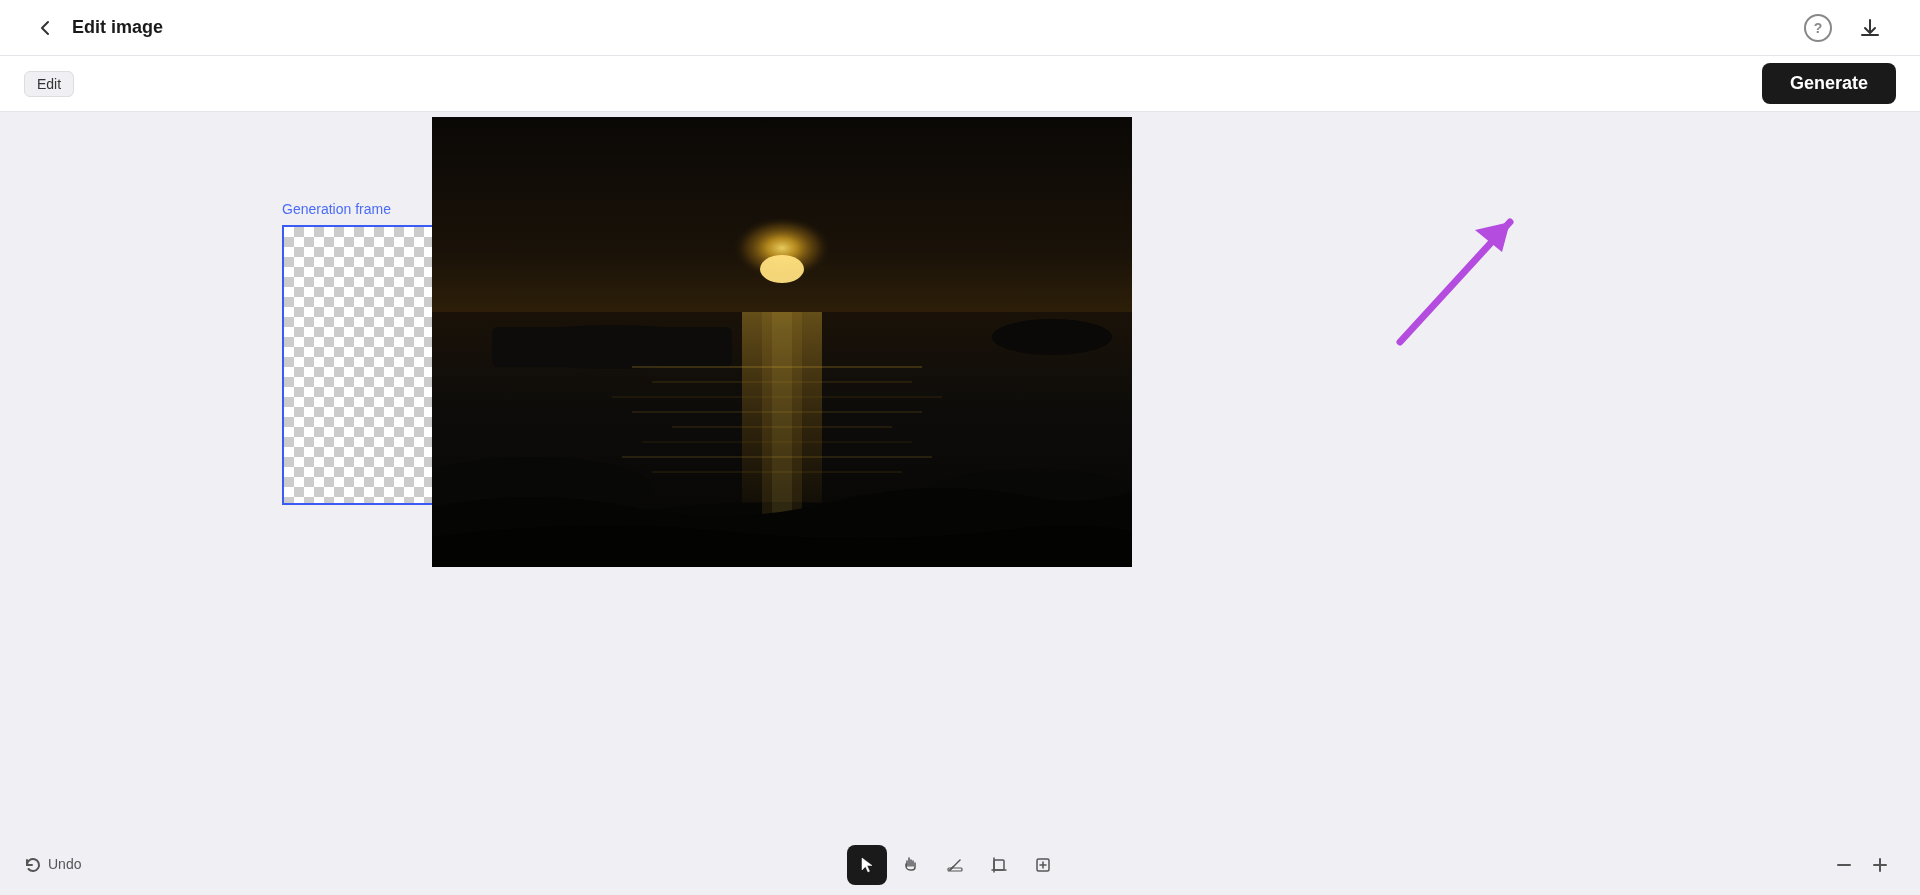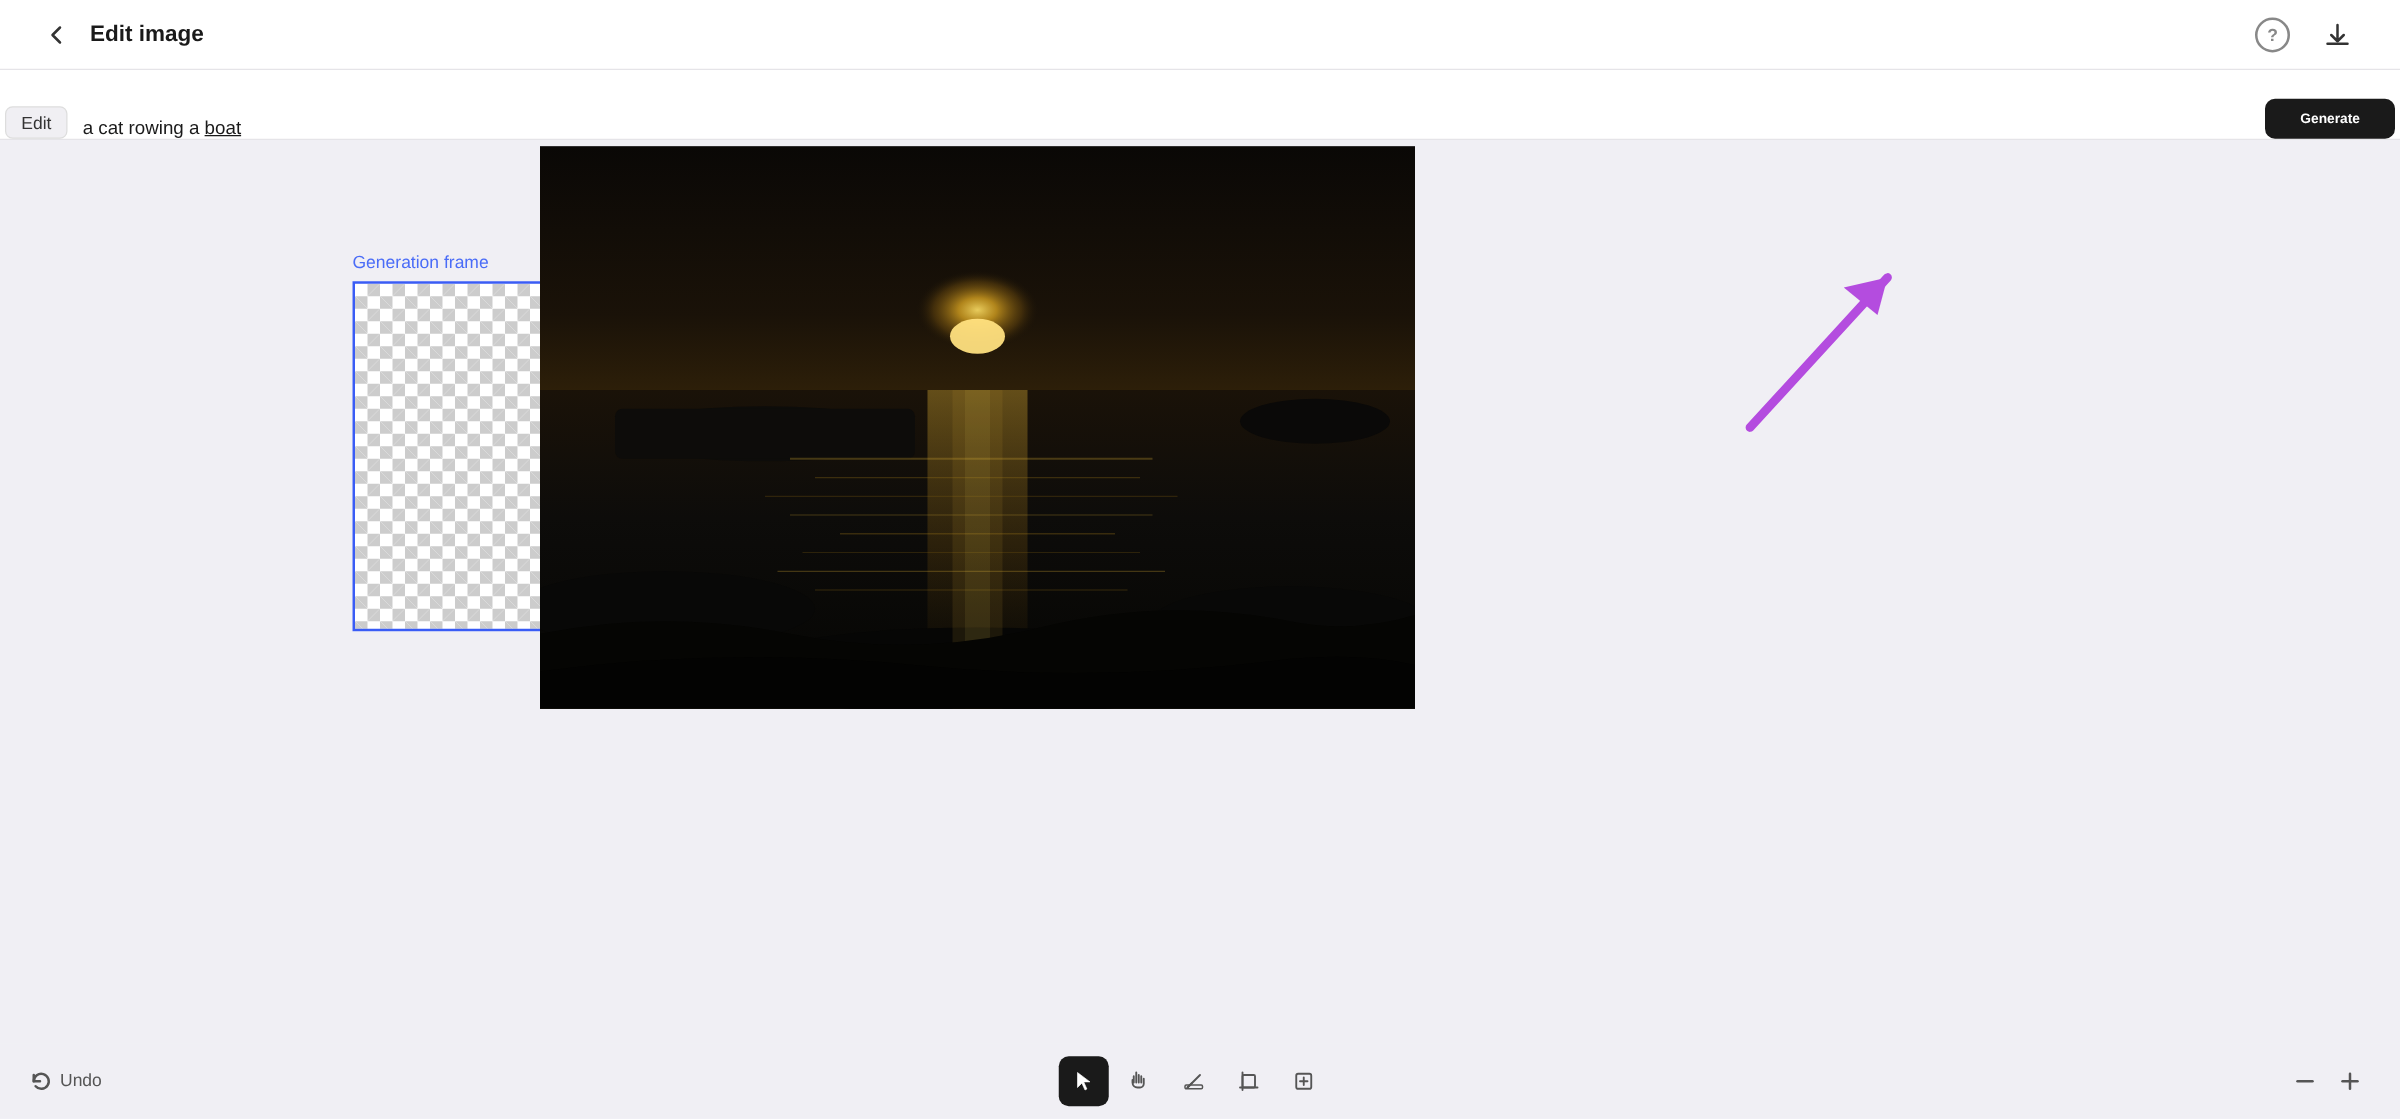--- a/index.html
+++ b/index.html
@@ -67,22 +67,22 @@
       height: 36px;
     }
 
     
     .prompt-bar {
       width: 100%;
       height: 56px;
       background: #ffffff;
       border-bottom: 1px solid #e5e4e8;
       display: flex;
-      align-items: flex-end;
-      padding: 0 4px;
+      align-items: center;
+      padding: 0 24px;
       gap: 12px;
     }
 
     .edit-badge {
       background: #f0eff3;
       border: 1px solid #ddd;
       border-radius: 6px;
       padding: 4px 12px;
       font-size: 14px;
       font-weight: 500;
@@ -99,21 +99,21 @@
     .prompt-text .underline {
       text-decoration: underline;
     }
 
     .generate-btn {
       background: #1a1a1a;
       color: #ffffff;
       border: none;
       border-radius: 8px;
       padding: 10px 28px;
-      font-size: 11px;
+      font-size: 18px;
       font-weight: 600;
       cursor: pointer;
       margin-left: auto;
     }
 
     
     .canvas-area {
       width: 100%;
       height: calc(895px - 56px - 56px - 60px);
       position: relative;
@@ -287,23 +287,20 @@
         <path d="M3 18h16" stroke="#333" stroke-width="2" stroke-linecap="round"></path>
       </svg>
     </button>
   </div>
 </div>
 
 <div class="prompt-bar">
   <button class="edit-badge">
     <span>Edit</span>
   </button>
-  <span class="prompt-text">
-    <span>a cat rowing a </span><span class="underline">boat</span>
-  </span>
   <button class="generate-btn">Generate</button>
 </div>
 
 <div class="canvas-area">
 
   <span class="generation-frame-label">Generation frame</span>
 
   <div class="generation-frame"></div>
 
   <div class="main-image">

